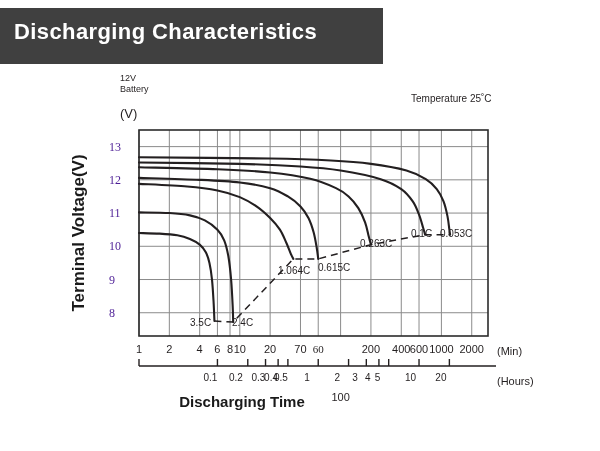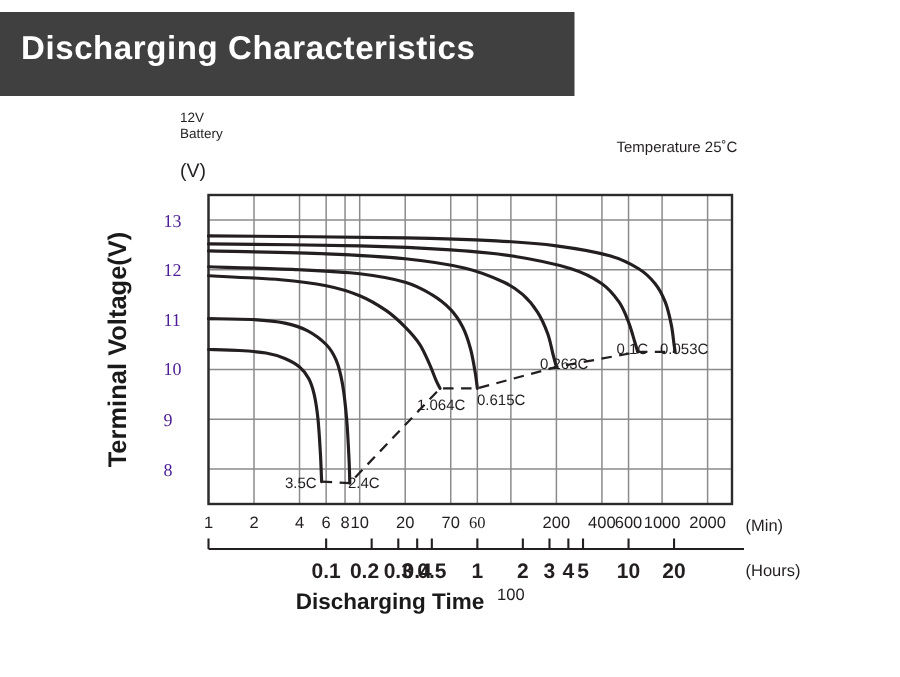--- a/index.html
+++ b/index.html
@@ -37,29 +37,29 @@
     transform-origin:center center;
     text-align:center;
     font-size:17px;font-weight:bold;color:#1a1a1a;
   }
   .battery-note{position:absolute;left:120px;top:25px;font-size:9px;color:#231f20;line-height:11px;}
   .vunit{position:absolute;left:120px;top:58px;font-size:13px;color:#231f20;}
   .temp-note{position:absolute;left:411px;top:45px;font-size:10px;color:#231f20;}
 
   .ytick{position:absolute;font-size:12px;color:#4c1d95;text-align:left;width:22px;font-family:Liberation Serif, serif;}
   .xtick{position:absolute;font-size:11px;color:#231f20;text-align:center;}
-  .xtick2{position:absolute;font-size:14px;color:#231f20;text-align:center;font-weight:bold;}
+  .xtick2{position:absolute;font-size:10px;color:#231f20;}
   .unit-min{position:absolute;left:497px;top:297px;font-size:11px;color:#231f20;}
   .unit-hr{position:absolute;left:497px;top:327px;font-size:11px;color:#231f20;}
 
   .curve-lbl{position:absolute;font-size:10px;color:#231f20;white-space:nowrap;}
 
   .xaxis-title{
     position:absolute;left:0;top:345px;width:484px;
-    text-align:center;font-size:15px;font-weight:bold;color:#1a1a1a;margin-left:18px;
+    text-align:center;font-size:15px;font-weight:bold;color:#1a1a1a;
   }
 </style>
 </head>
 <body>
 
 <div id="root">
 
   <div class="header-bar">
     <div class="header-title">Discharging Characteristics</div>
   </div>

